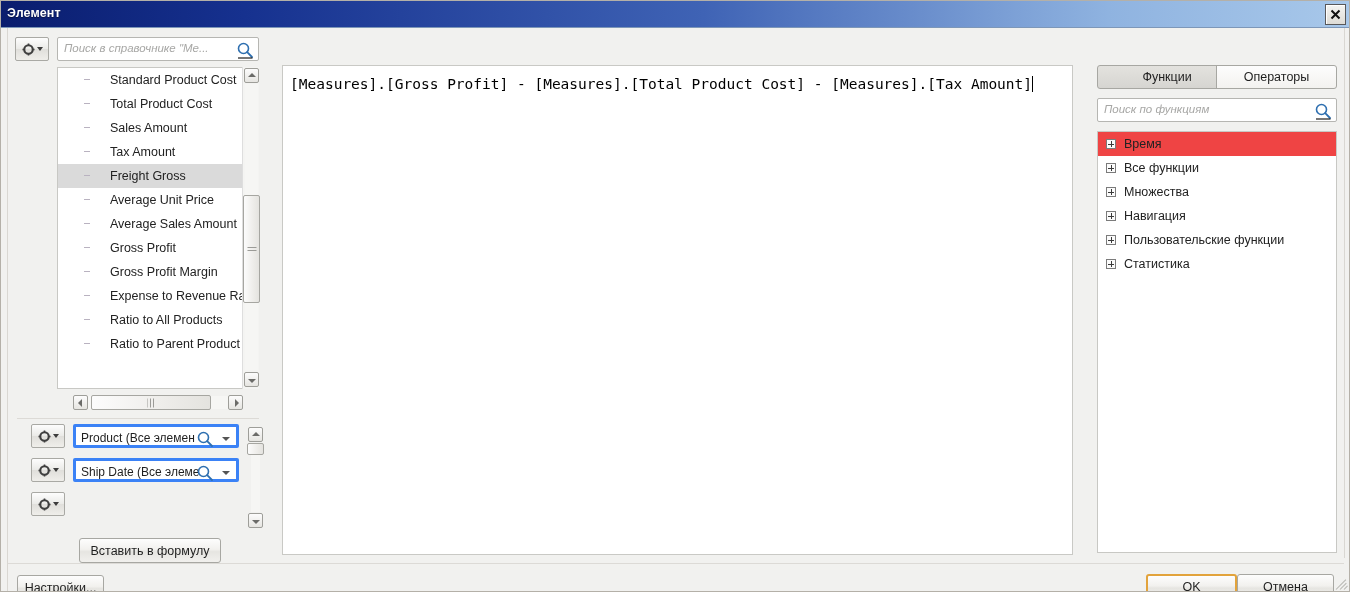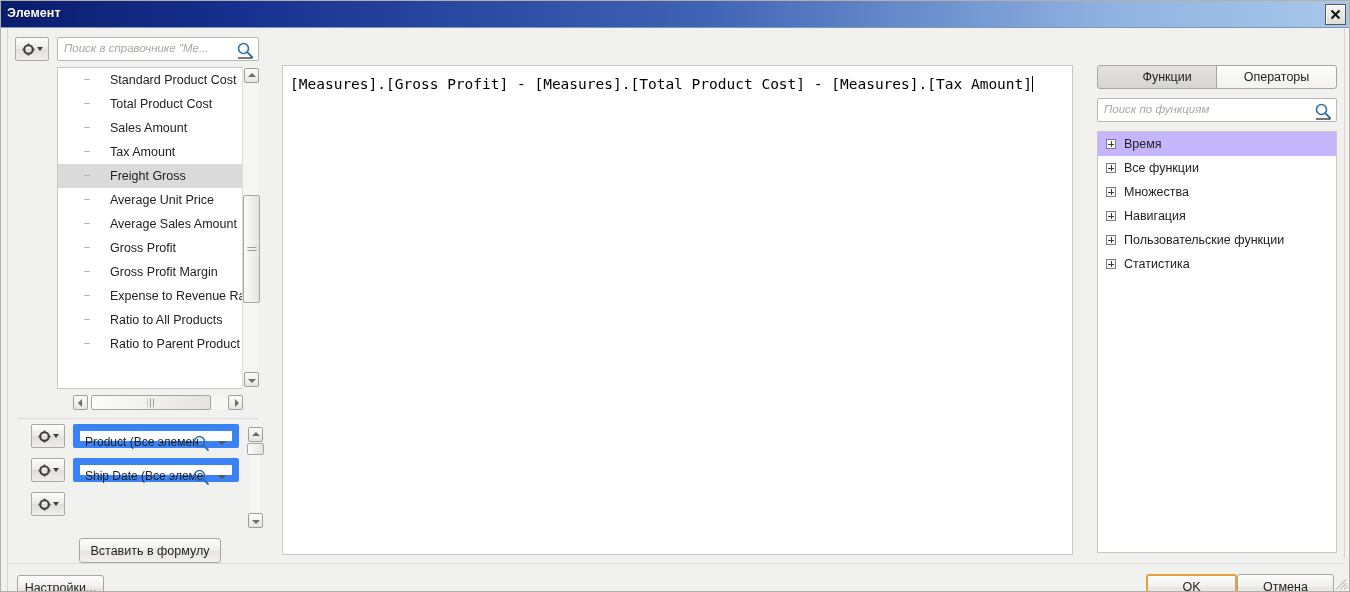--- a/index.html
+++ b/index.html
@@ -192,21 +192,21 @@
     width: 178px; height: 19px;
   }
 
   
   #dims { position: absolute; left: 16px; top: 387px; width: 228px; }
   .dim-row { position: relative; height: 24px; margin-bottom: 10px; }
   .dim-combo {
     position: absolute; left: 42px; top: 0;
     width: 166px; height: 24px;
     background: #ffffff;
-    border: 7px solid #3b82f6;
+    border: 3px solid #3b82f6;
     border-radius: 2px;
     box-sizing: border-box;
     cursor: pointer;
   }
   .dim-combo .txt {
     position: absolute; left: 5px; top: 4px;
     font-size: 12px; color: #1f1f1f;
     white-space: nowrap; overflow: hidden;
     width: 124px;
   }
@@ -304,21 +304,21 @@
   }
   .func-row {
     position: relative;
     height: 24px; line-height: 24px;
     padding-left: 26px;
     font-size: 12.5px;
     color: #222;
     white-space: nowrap;
     cursor: pointer;
   }
-  .func-row.sel { background: #c4b5fd; }
+  .func-row.sel { background: #ef4444; }
   .plusbox {
     position: absolute; left: 8px; top: 7px;
     width: 10px; height: 10px;
     border: 1px solid #7b7b7b;
     background: #fbfbfb;
     box-sizing: border-box;
   }
   .plusbox::before, .plusbox::after {
     content: ""; position: absolute; background: #3a3a3a;
   }

